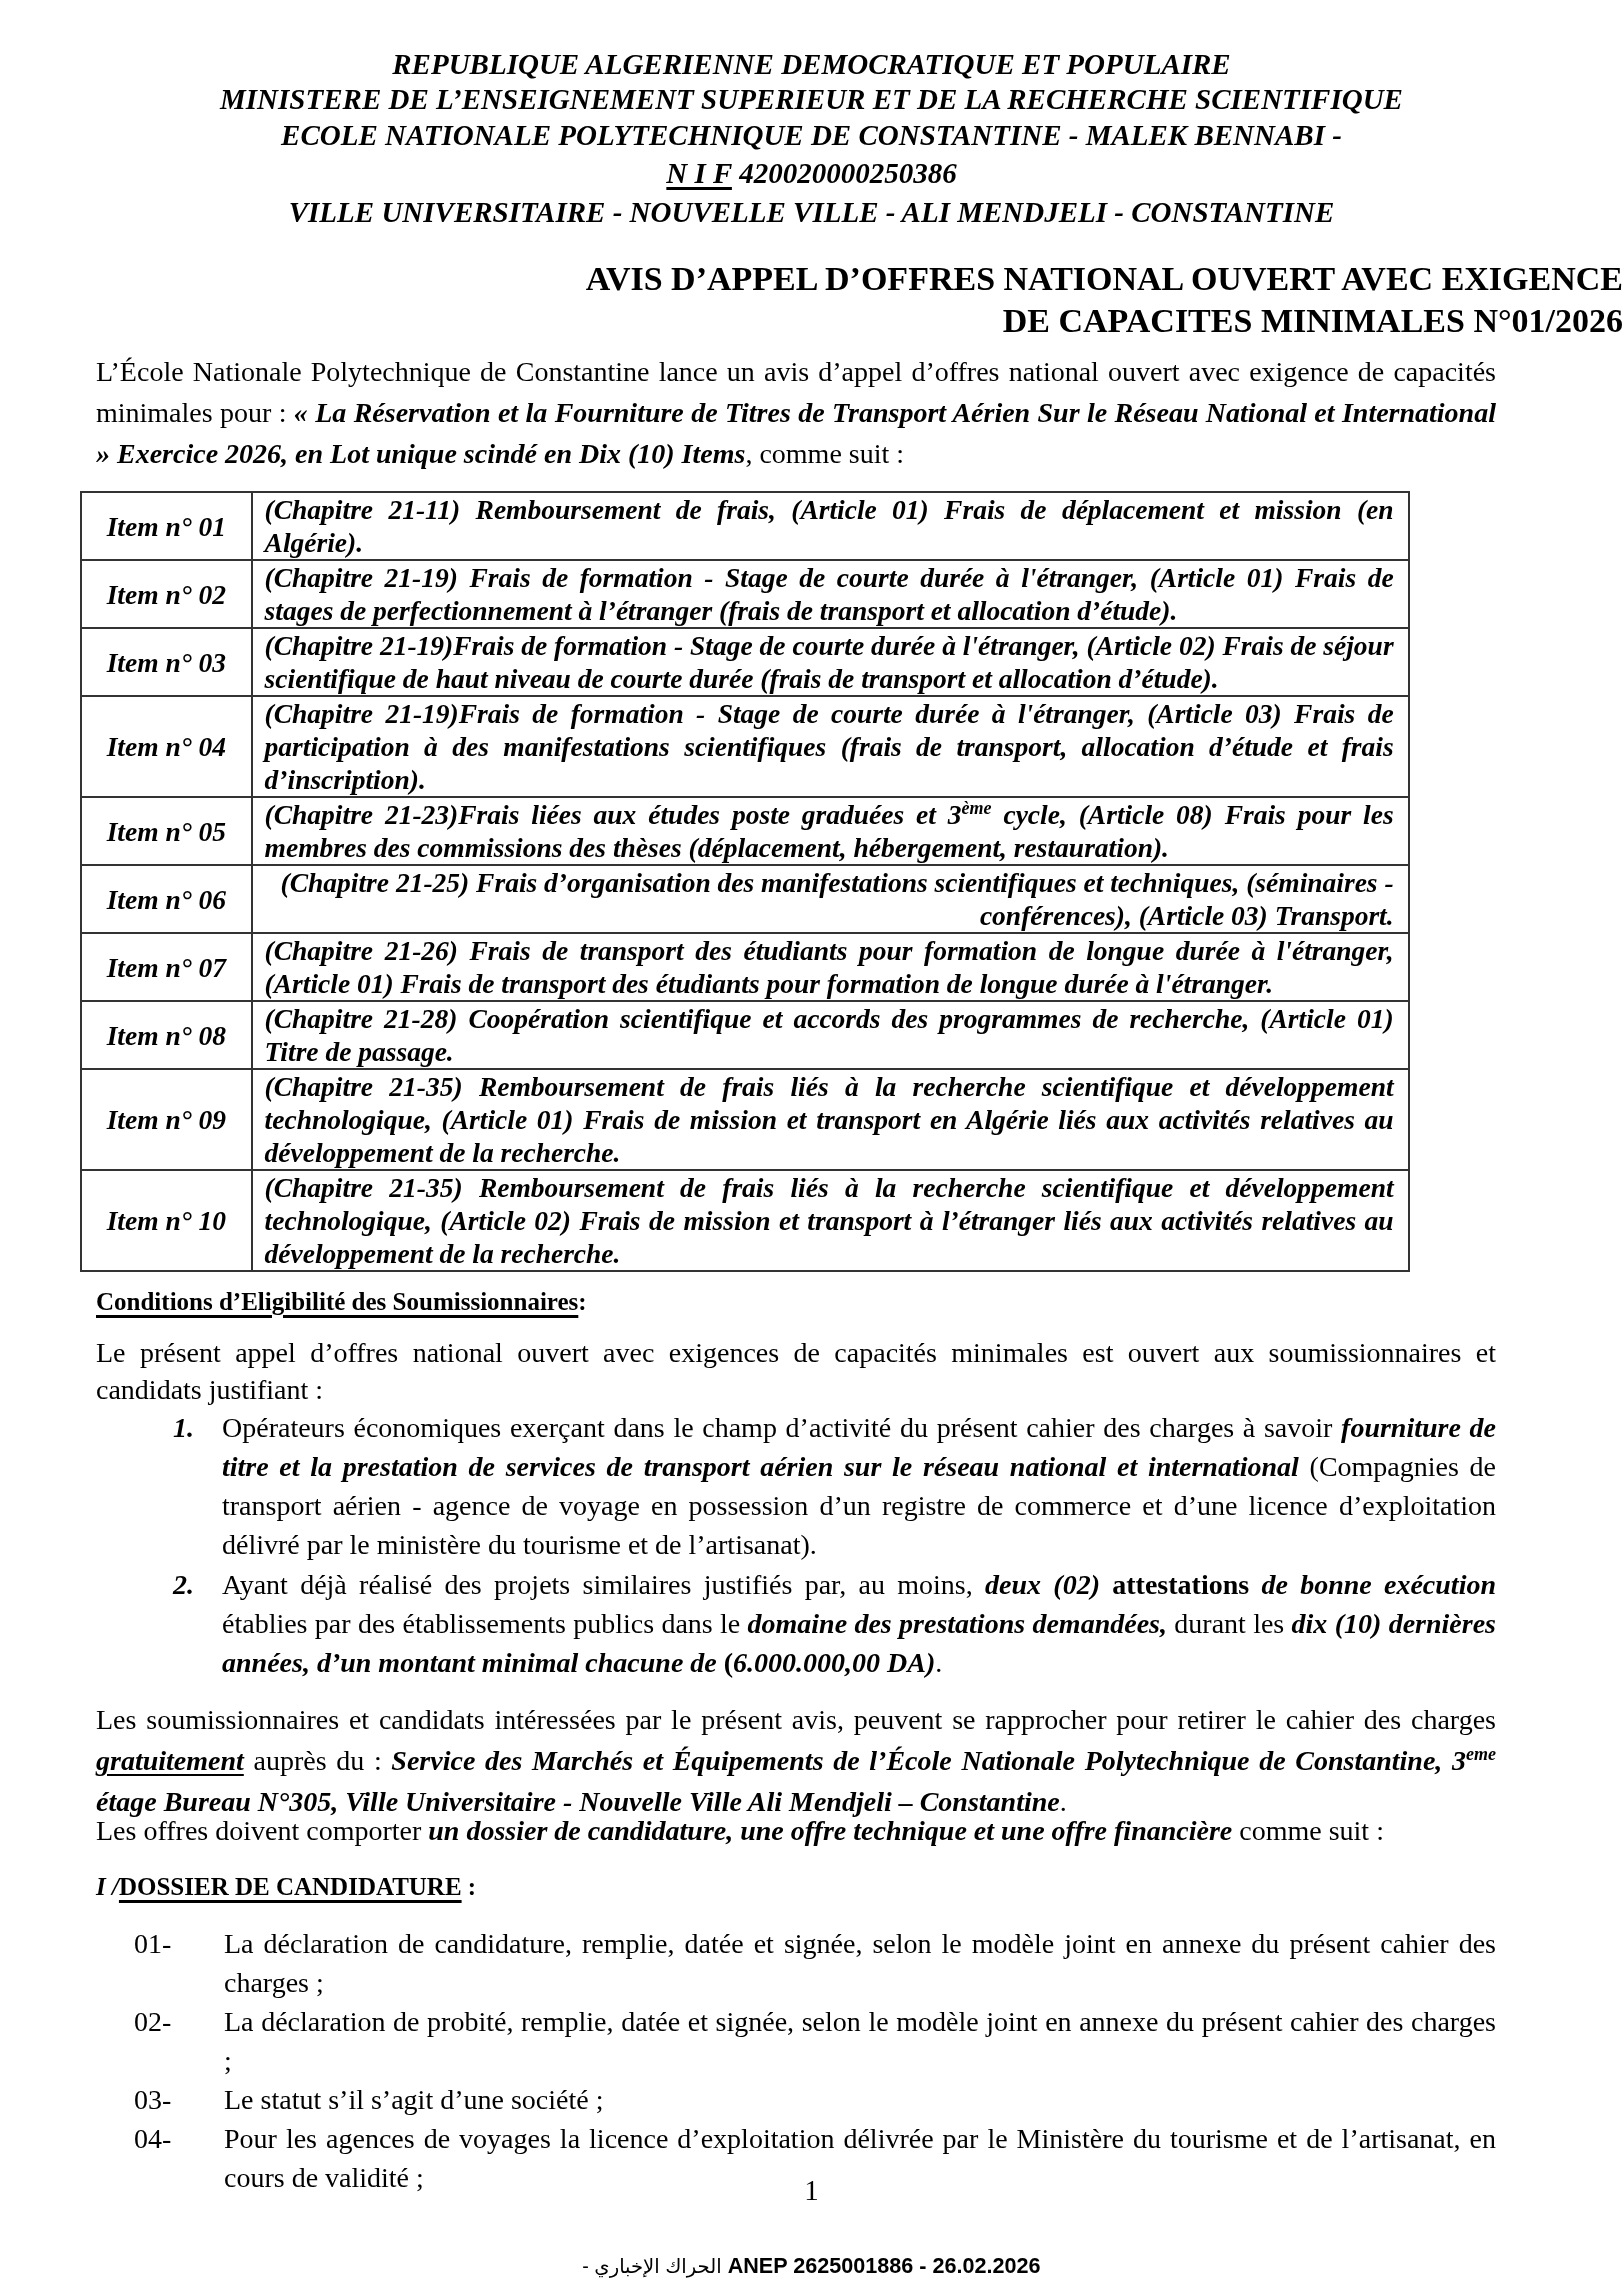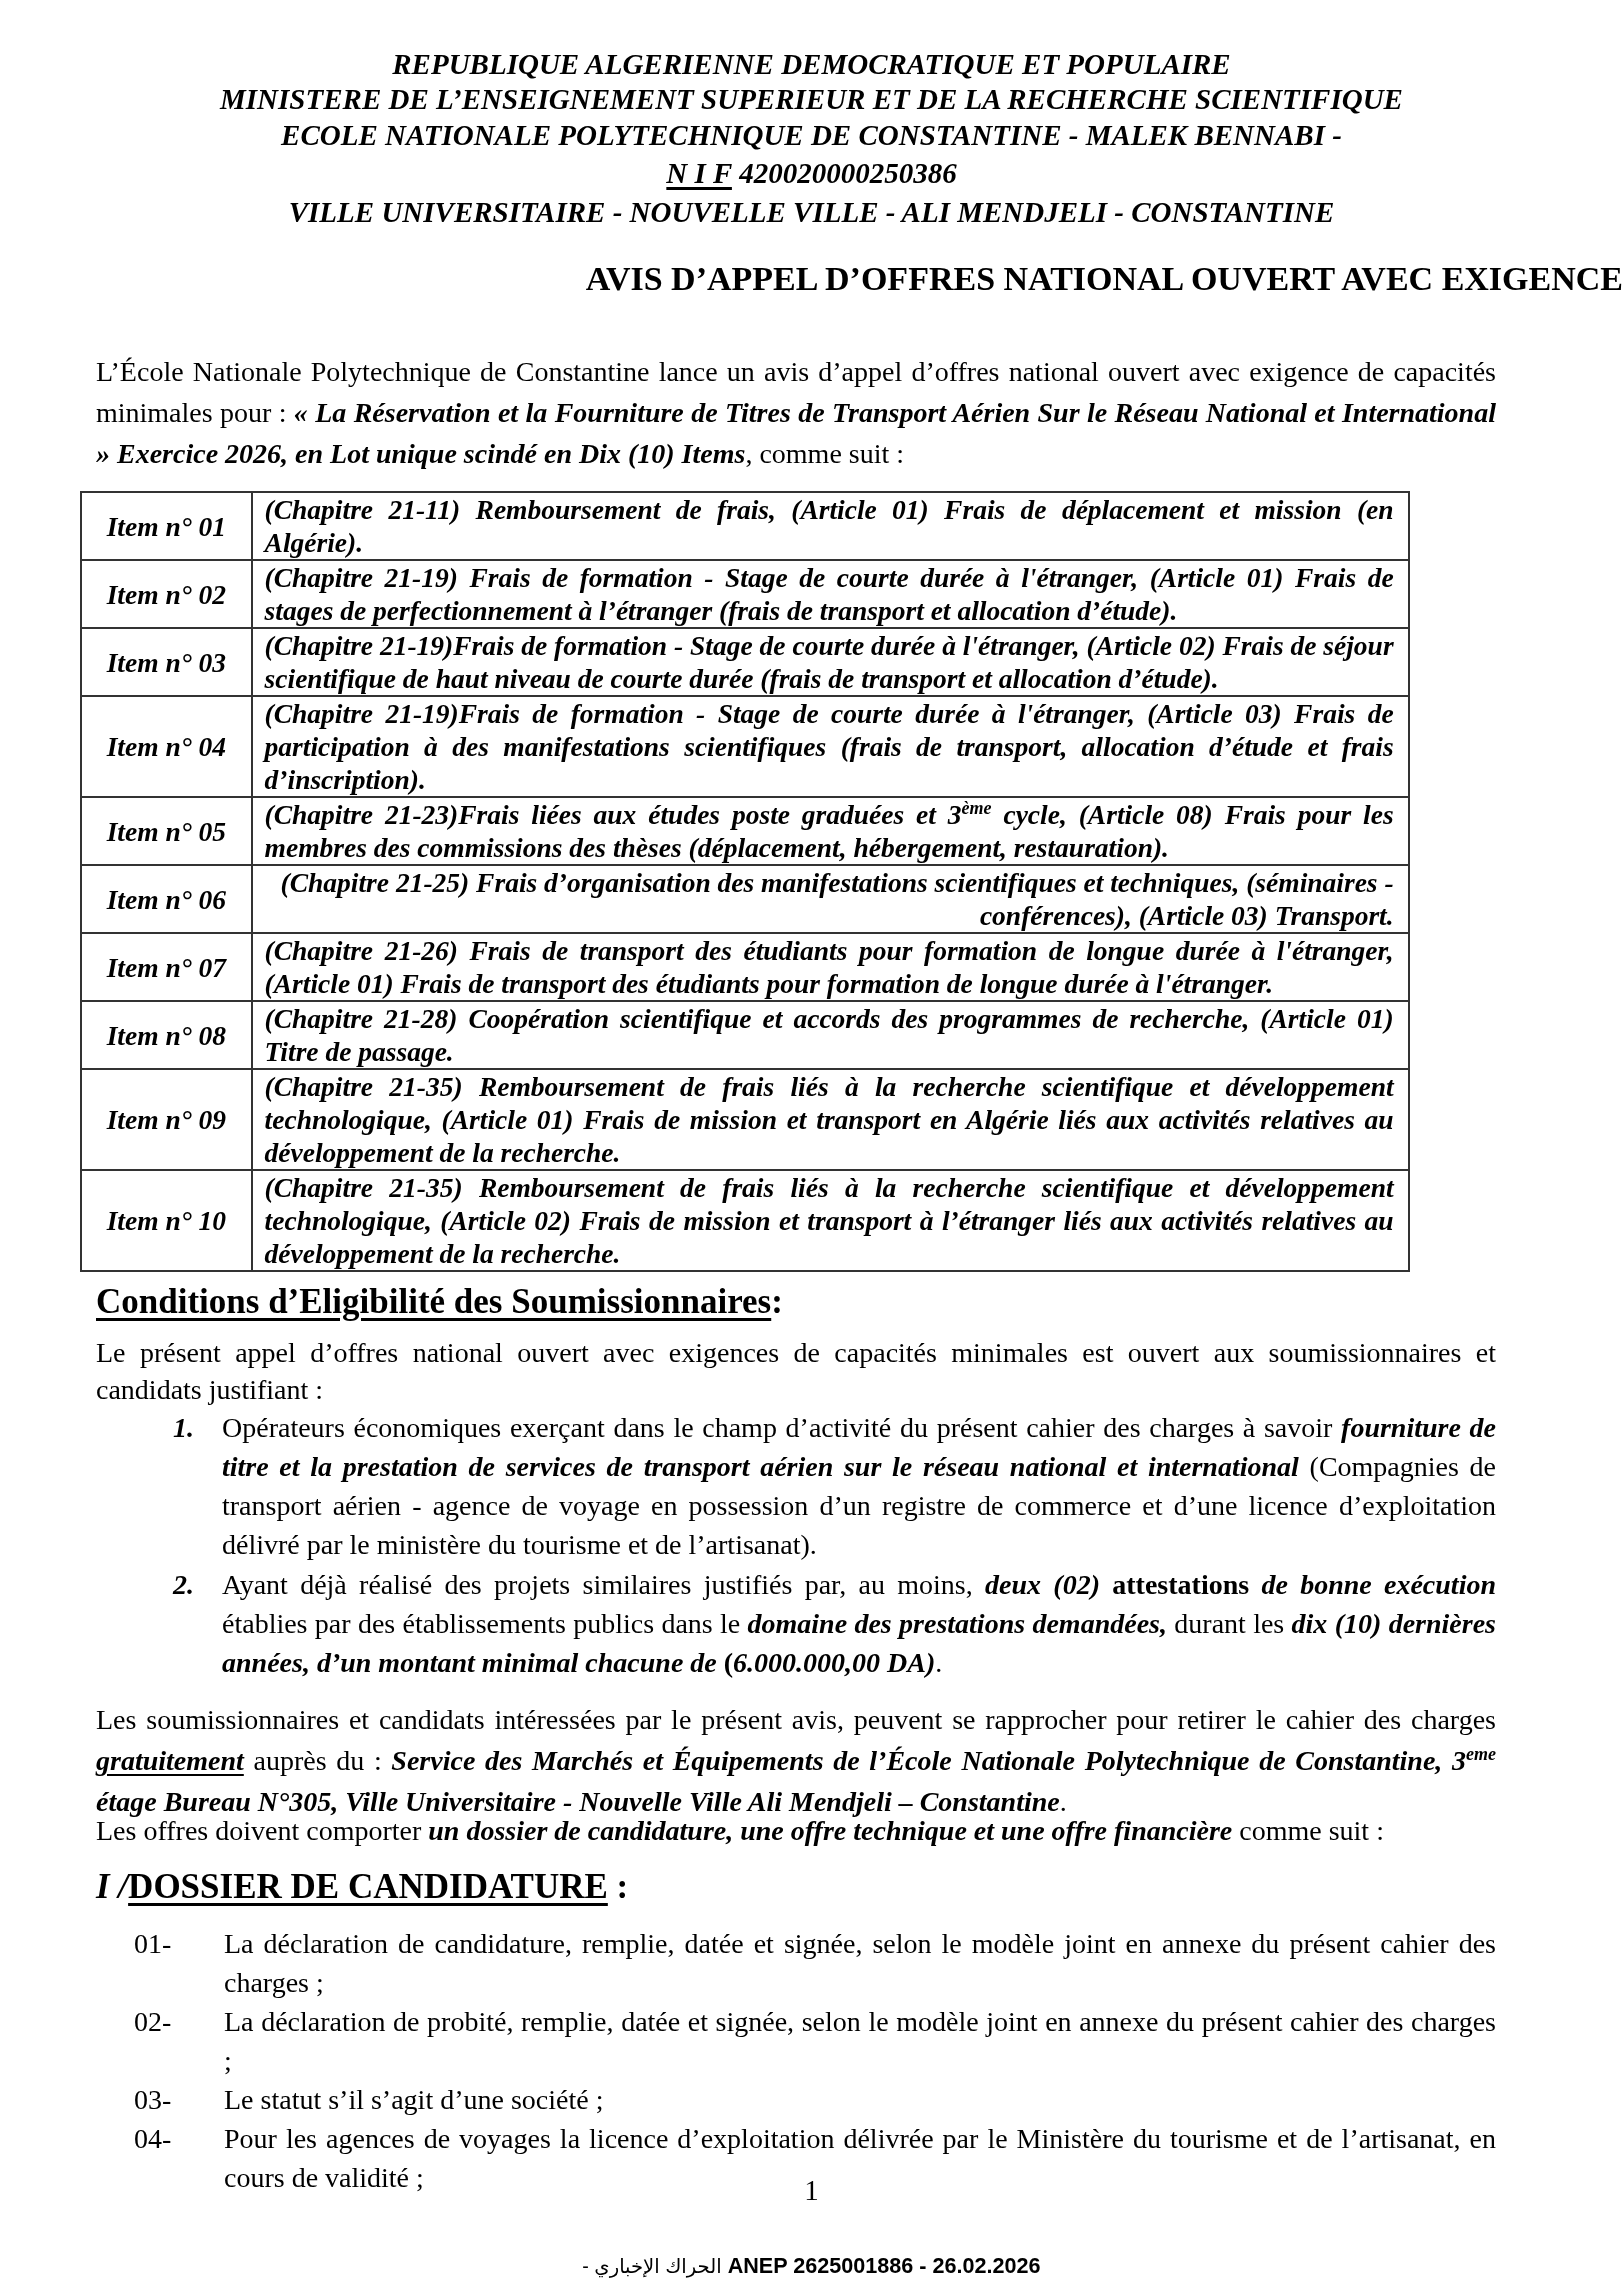--- a/index.html
+++ b/index.html
@@ -20,21 +20,21 @@
   .para { position: absolute; left: 96px; width: 1400px; font-size: 28px; line-height: 41px; text-align: justify; }
   .para .bi { font-weight: bold; font-style: italic; margin-top: 20px; }
   .para .u { text-decoration: underline; text-decoration-thickness: 2px; text-underline-offset: 3.9px; }
   sup { font-size: 18px; line-height: 0; vertical-align: super; }
 
   table.items { position: absolute; left: 80px; top: 491px; width: 1330px; border-collapse: collapse; }
   table.items td { border: 2px solid #333333; font-weight: bold; font-style: italic; font-size: 27.5px; line-height: 33px; padding: 0 7.9px; }
   table.items td.lbl { width: 153px; text-align: center; vertical-align: middle; }
   table.items td.desc { text-align: justify; padding-left: 11.8px; padding-right: 14.4px; }
 
-  .h2 { position: absolute; left: 96px; font-weight: bold; font-size: 35px; line-height: 37px;
+  .h2 { position: absolute; left: 96px; font-weight: bold; font-size: 25px; line-height: 37px;
         text-decoration: underline; text-decoration-thickness: 2.6px; text-underline-offset: 5.2px; white-space: nowrap; }
 
   .numlist { position: absolute; left: 96px; width: 1400px; font-size: 28px; line-height: 39px; }
   .numlist .li { position: relative; padding-left: 126px; text-align: justify; }
   .numlist .num { position: absolute; left: 77px; top: 0; font-weight: bold; font-style: italic; }
 
   .doclist { position: absolute; left: 96px; width: 1400px; font-size: 28px; line-height: 39px; }
   .doclist .li { position: relative; padding-left: 128px; text-align: justify; }
   .doclist .num { position: absolute; left: 38px; top: 0; }
 
@@ -48,20 +48,21 @@
 
 <div class="page">
 
   <div class="hdr" style="top:47px">REPUBLIQUE ALGERIENNE DEMOCRATIQUE ET POPULAIRE</div>
   <div class="hdr" style="top:82px">MINISTERE DE L’ENSEIGNEMENT SUPERIEUR ET DE LA RECHERCHE SCIENTIFIQUE</div>
   <div class="hdr" style="top:118px">ECOLE NATIONALE POLYTECHNIQUE DE CONSTANTINE - MALEK BENNABI -</div>
   <div class="hdr" style="top:156px"><u>N I F</u><span> 420020000250386</span></div>
   <div class="hdr" style="top:195px">VILLE UNIVERSITAIRE - NOUVELLE VILLE - ALI MENDJELI - CONSTANTINE</div>
 
   <div class="title" style="top:258px">AVIS D’APPEL D’OFFRES NATIONAL OUVERT AVEC EXIGENCE</div>
+  <div class="title" style="top:300px">DE CAPACITES MINIMALES N°01/2026</div>
 
   <div class="para" style="top:351px"><span>L’École Nationale Polytechnique de Constantine lance un avis d’appel d’offres national ouvert avec exigence de capacités minimales pour : </span><span class="bi">« La Réservation et la Fourniture de Titres de Transport Aérien Sur le Réseau National et International » Exercice 2026, en Lot unique scindé en Dix (10) Items</span><span>, comme suit :</span></div>
 
   <table class="items">
     <tbody>
       <tr style="height:67px">
         <td class="lbl">Item n° 01</td>
         <td class="desc">(Chapitre 21-11) Remboursement de frais, (Article 01) Frais de déplacement et mission (en Algérie).</td>
       </tr>
       <tr style="height:67px">

